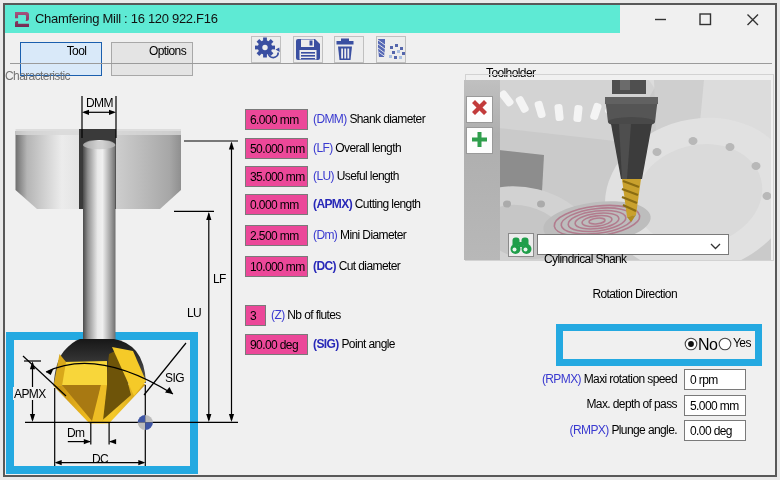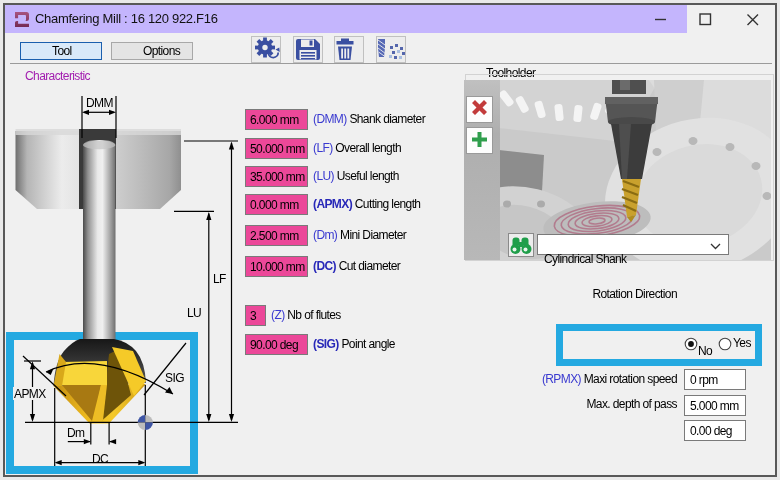--- a/index.html
+++ b/index.html
@@ -1,29 +1,29 @@
 <!DOCTYPE html>
 <html><head>
 <meta charset="utf-8">
 <style>
 * { margin:0; padding:0; box-sizing:border-box; }
 body { width:780px; height:480px; background:#e9e9e9; font-family:"Liberation Sans", sans-serif; overflow:hidden; letter-spacing:-0.6px; }
 #page { position:relative; width:780px; height:480px; }
 #win { position:absolute; left:3px; top:3px; width:774px; height:474px; border:2px solid #585858; background:#f0f0f0; }
 
-#titlebar { position:absolute; left:0; top:0; width:682px; height:28px; background:#c4b5fd; }
+#titlebar { position:absolute; left:0; top:0; width:615px; height:28px; background:#5eead4; }
 #title { position:absolute; left:30px; top:6px; font-size:13px; color:#111; letter-spacing:-0.3px; }
 #logo { position:absolute; left:10px; top:7px; width:14px; height:15px; }
 #toolbar { position:absolute; left:0; top:28px; width:770px; height:31px; background:#f0f0f0; }
 #sep { position:absolute; left:5px; top:58px; width:762px; height:1px; background:#9b9b9b; }
-.tabbtn { position:absolute; top:9px; height:18px; width:82px; font-size:12px; line-height:16px; color:#000;padding-left:31px; }
+.tabbtn { position:absolute; top:9px; height:34px; width:82px; font-size:12px; text-align:center; line-height:16px; color:#000;padding-left:31px; }
 #btn-tool { left:15px; background:#d9e9f9; border:1px solid #1b5fae; }
 #btn-options { left:106px; background:#e4e4e4; border:1px solid #a8a8a8; }
 .iconbtn { position:absolute; top:3px; width:30px; height:27px; background:#ededed; border:1px solid #c0c0c0; }
-#char-label { position:absolute; left:20px; top:64px; font-size:12px; color:#a21caf; }
+#char-label { position:absolute; left:0; top:64px; font-size:12px; color:#737373; }
 
 .field { position:absolute; left:240px; width:63px; height:21px; background:#ec4899; border:1px solid #7a7a7a; font-size:12px; color:#000; padding:3px 0 0 4px; white-space:nowrap; overflow:hidden; }
 .flabel { position:absolute; left:308px; font-size:12px; color:#000; white-space:nowrap; }
 .code { color:#3a3ad0; }
 .codeb { color:#2828b8; font-weight:bold; }
 
 #th-group { position:absolute; left:460px; top:69px; width:309px; height:187px; border:1px solid #d2d2d2; }
 #th-label { position:absolute; left:470px; top:61px; font-size:12px; background:#f0f0f0; padding:0 3px;margin-left:8px; }
 .thbtn { position:absolute; left:461px; width:27px; height:27px; background:#fdfdfd; border:1px solid #9a9a9a; z-index:2; }
 #th-img { position:absolute; left:459px; top:75px; width:307px; height:180px; }
@@ -349,22 +349,23 @@
         </svg></div>
 
   <div id="rot-label">Rotation Direction</div>
 
   <div id="piloted-box"></div>
   <svg style="position:absolute;left:679px;top:332px" width="80" height="14" viewBox="0 0 80 14">
     <circle cx="7" cy="7" r="5.8" fill="#fff" stroke="#444" stroke-width="1.1"></circle>
     <circle cx="7" cy="7" r="2.9" fill="#111"></circle>
     <circle cx="41" cy="7" r="5.8" fill="#fff" stroke="#444" stroke-width="1.1"></circle>
   </svg>
-  <div style="position:absolute;left:693px;top:339px;font-size:12px">No</div>
+  <div style="position:absolute;left:693px;top:331px;font-size:16px">No</div>
   <div style="position:absolute;left:728px;top:331px;font-size:12px">Yes</div>
 
   <div class="rlabel" style="top:367px"><span class="code">(RPMX)</span> Maxi rotation speed</div>
   <div class="rfield" style="top:364px">0 rpm</div>
   <div class="rlabel" style="top:392px">Max. depth of pass</div>
   <div class="rfield" style="top:390px">5.000 mm</div>
+  <div class="rlabel" style="top:418px"><span class="code">(RMPX)</span> Plunge angle.</div>
   <div class="rfield" style="top:415px">0.00 deg</div>
 </div>
 </div>
 
 </body></html>

